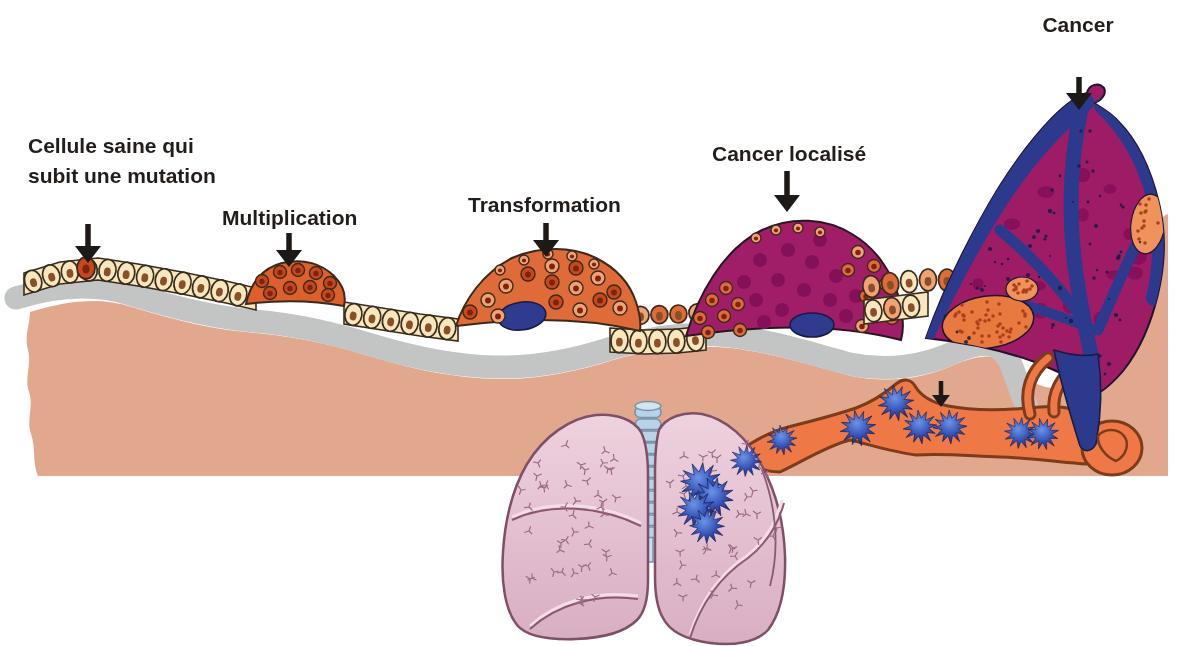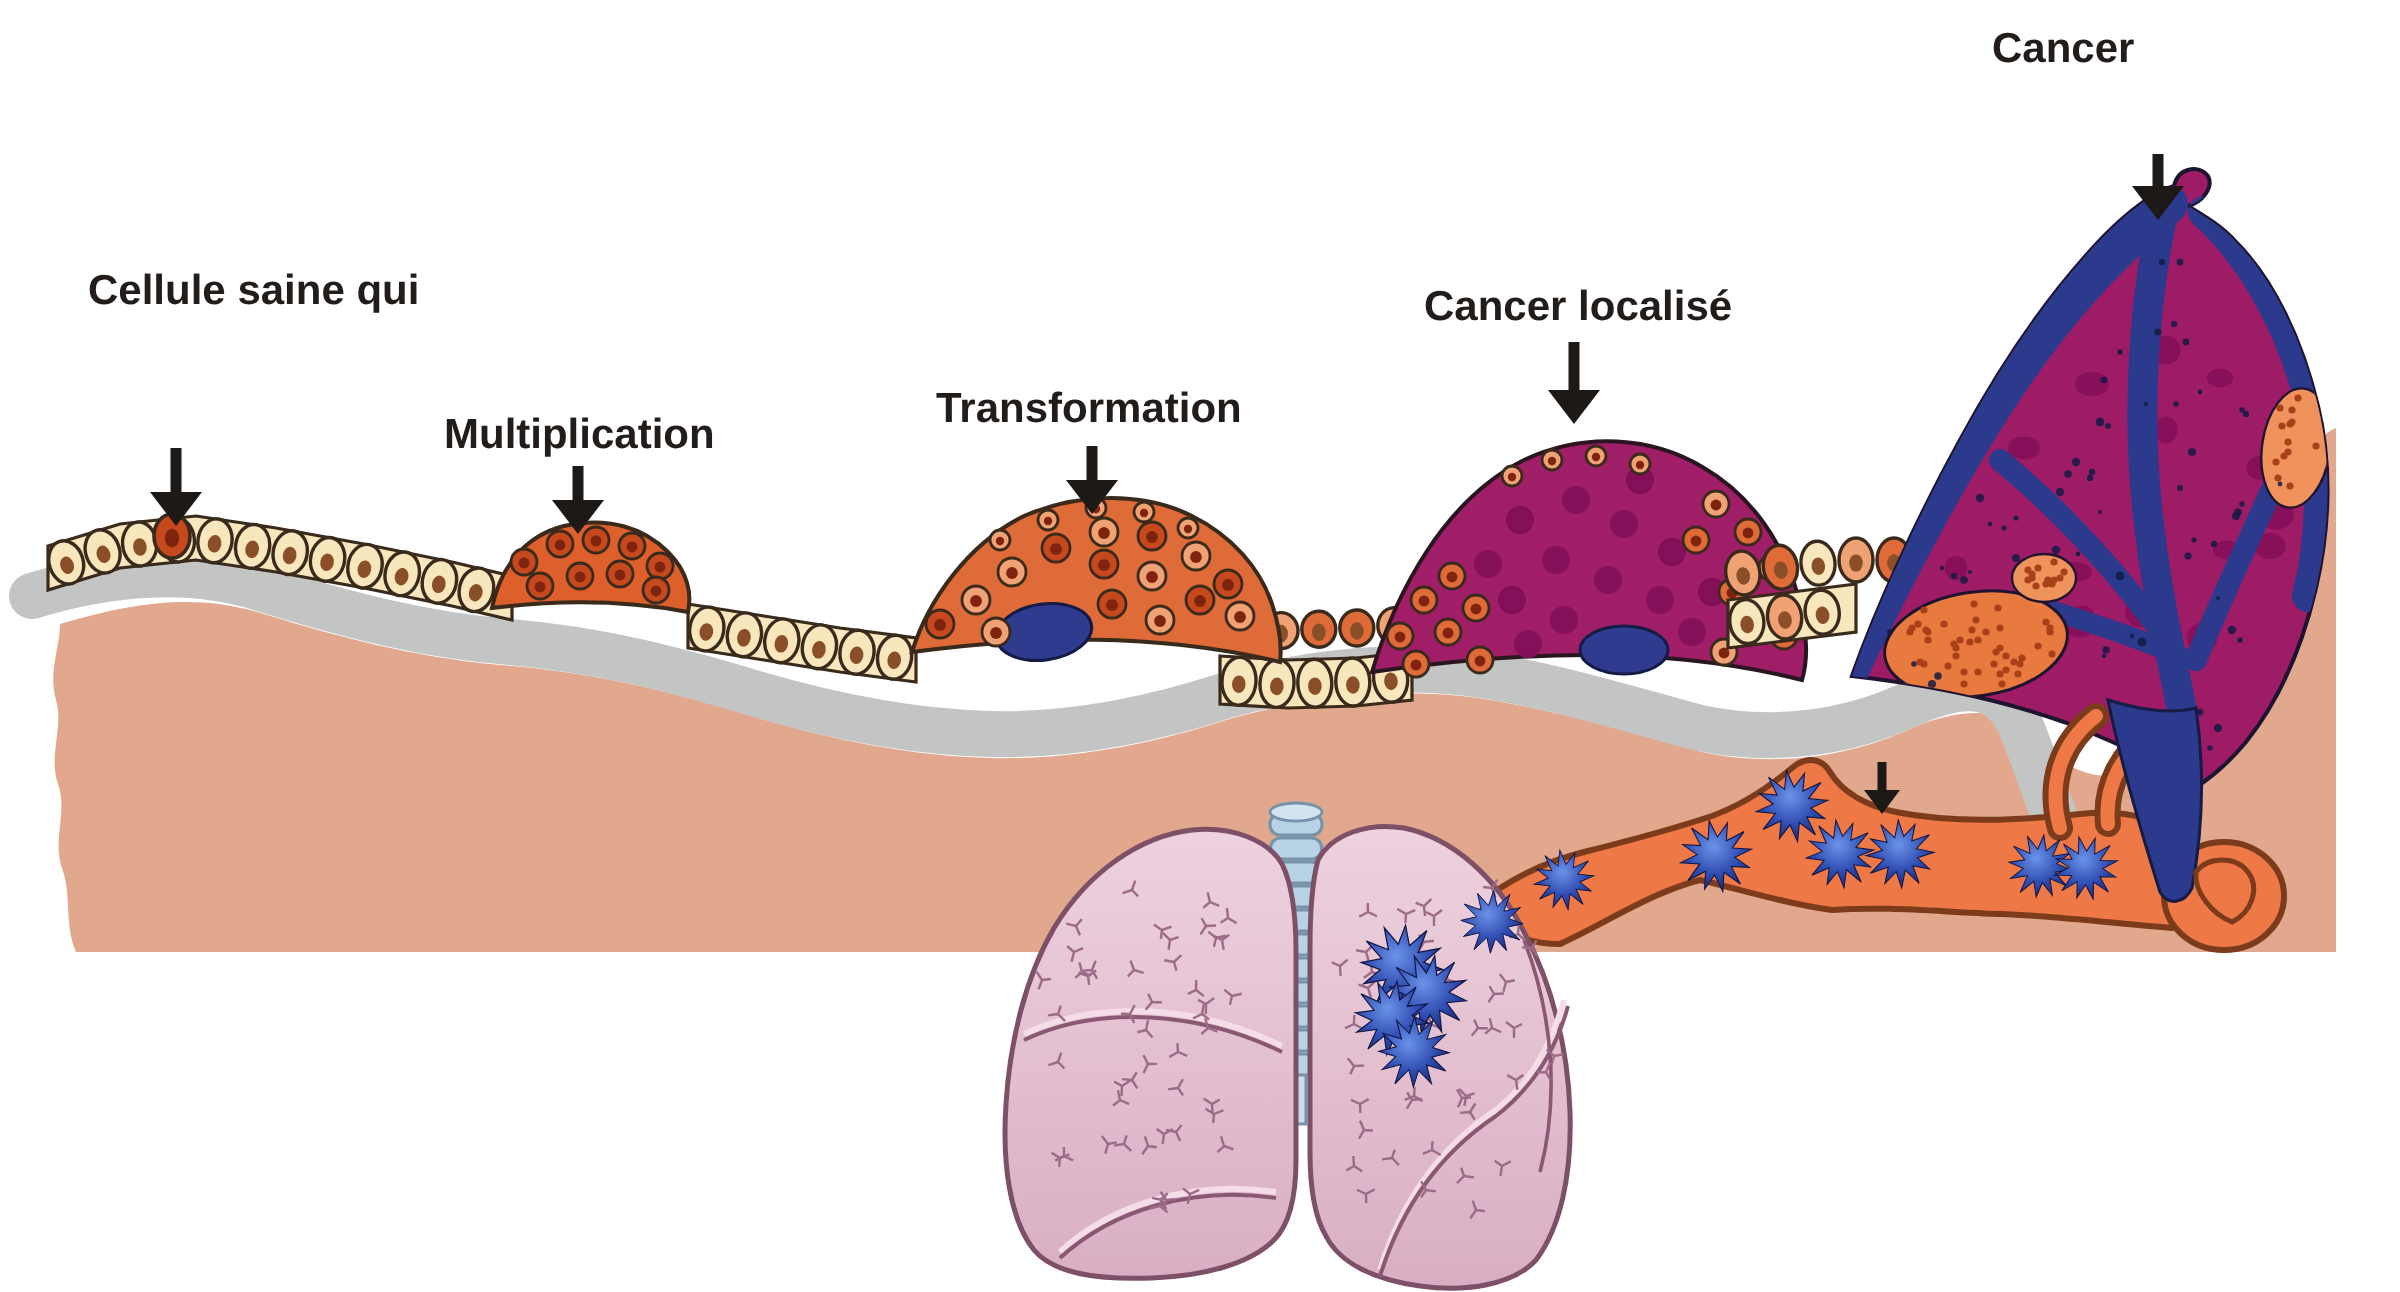--- a/index.html
+++ b/index.html
@@ -1,21 +1,21 @@
 <!DOCTYPE html>
 <html><head>
 <meta charset="utf-8">
 <style>
   html,body{margin:0;padding:0;background:#fff;}
   .stage{position:relative;width:1200px;height:646px;background:#ffffff;overflow:hidden;
          font-family:"Liberation Sans",sans-serif;}
   svg{position:absolute;left:0;top:0;}
   .lbl{position:absolute;font-weight:700;font-size:21px;line-height:30px;color:#221d1a;
        white-space:nowrap;letter-spacing:0px;}
-  #lbl-meta{text-align:left;width:164px;}
+  #lbl-meta{text-align:center;width:164px;}
 </style>
 </head>
 <body>
 
 <div class="stage">
 
 <svg id="scene" width="1200" height="646" viewBox="0 0 1200 646">
   <defs>
     <linearGradient id="lungGrad" x1="0" y1="0" x2="0" y2="1">
       <stop offset="0" stop-color="#eed2de"></stop>
@@ -781,22 +781,23 @@
           <line x1="1079" y1="77" x2="1079" y2="95" stroke="#1c1917" stroke-width="5.5"></line>
           <polygon points="1066,93 1092,93 1079,110" fill="#1c1917"></polygon>
         </g>
         <g>
           <line x1="941" y1="381" x2="941" y2="397" stroke="#1c1917" stroke-width="4.5"></line>
           <polygon points="932,395 950,395 941,407" fill="#1c1917"></polygon>
         </g>
       </g>
 </svg>
 
-<div class="lbl" id="lbl-healthy" style="left:44px;top:131px">
+<div class="lbl" id="lbl-healthy" style="left:28px;top:131px">
   <div>Cellule saine qui</div>
+  <div>subit une mutation</div>
 </div>
 <div class="lbl" id="lbl-mult" style="left:222px;top:203px">
   <div>Multiplication</div>
 </div>
 <div class="lbl" id="lbl-transf" style="left:468px;top:190px">
   <div>Transformation</div>
 </div>
 <div class="lbl" id="lbl-local" style="left:712px;top:139px">
   <div>Cancer localisé</div>
 </div>

